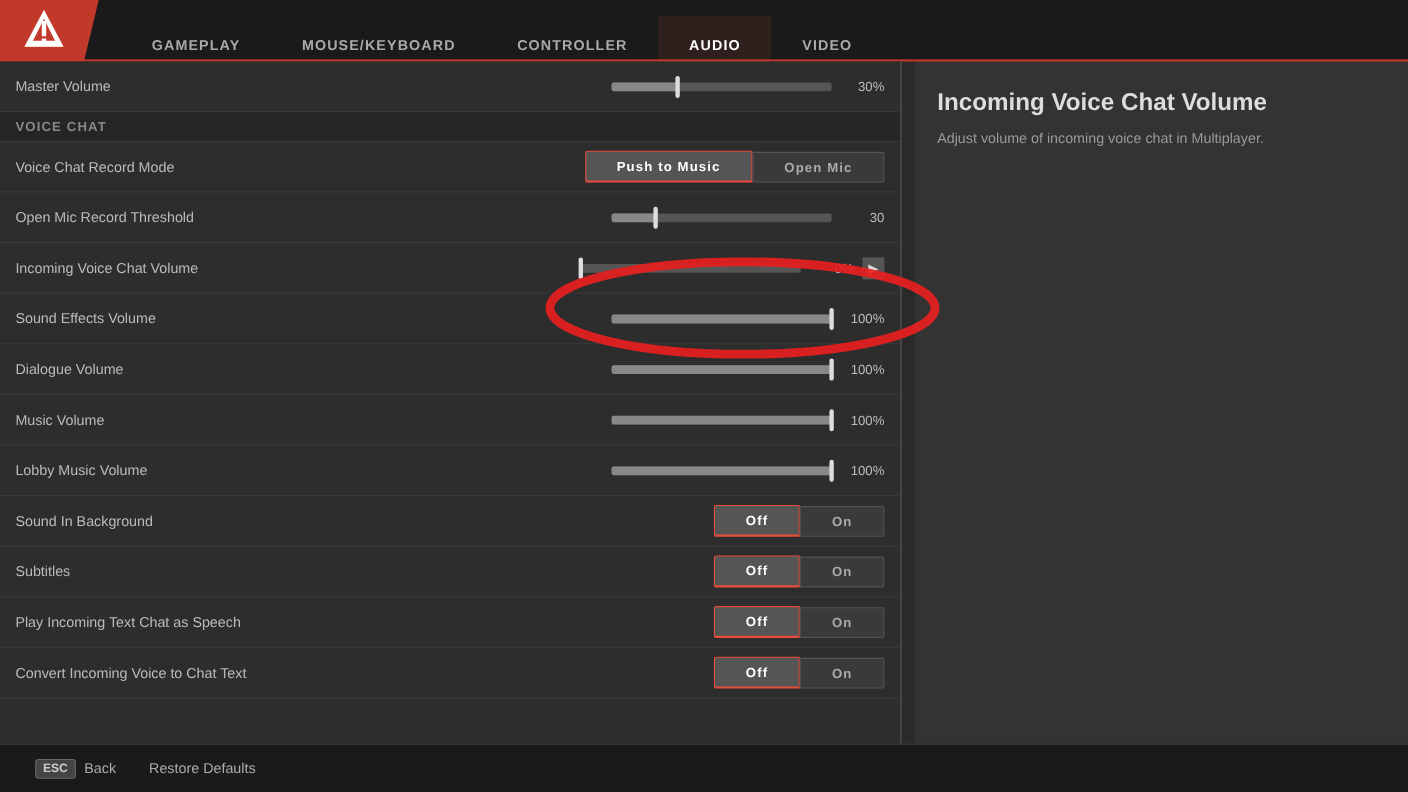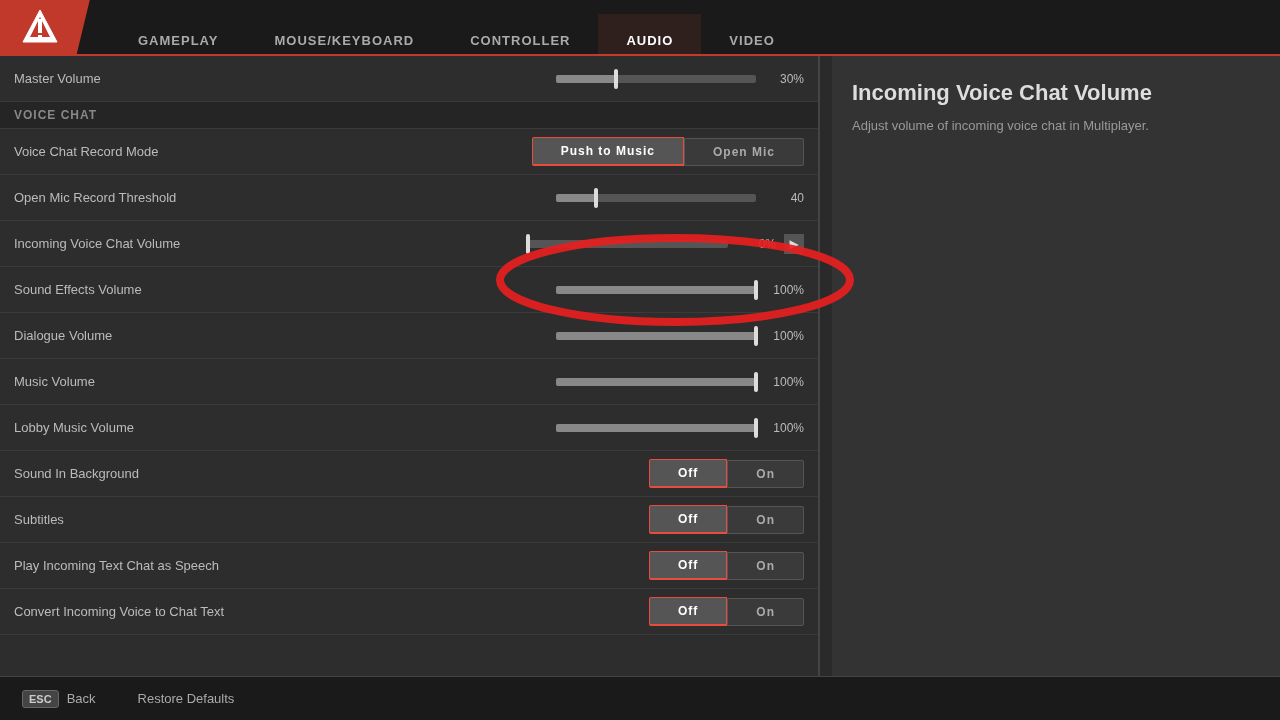--- a/index.html
+++ b/index.html
@@ -204,22 +204,22 @@
       color: #999;
       line-height: 1.5;
     }
 
     
     .footer {
       height: 44px;
       background: #1a1a1a;
       display: flex;
       align-items: center;
-      padding: 0 22px;
-      gap: 42px;
+      padding: 0 32px;
+      gap: 30px;
       border-top: 1px solid #444;
     }
     .footer-btn {
       display: flex;
       align-items: center;
       gap: 8px;
       font-size: 13px;
       color: #aaa;
       cursor: pointer;
     }
@@ -295,21 +295,21 @@
       </div>
     </div>
 
     <div class="setting-row">
       <span class="setting-label">Open Mic Record Threshold</span>
       <div class="setting-control slider-container">
         <div class="slider-track">
           <div class="slider-fill" style="width:20%"></div>
           <div class="slider-thumb" style="left: calc(20% - 2px)"></div>
         </div>
-        <span class="slider-value">40</span>
+        <span class="slider-value">30</span>
       </div>
     </div>
 
     <div class="setting-row highlight-row">
       <span class="setting-label">Incoming Voice Chat Volume</span>
       <div class="setting-control slider-container">
         <div class="slider-track">
           <div class="slider-fill" style="width:0%"></div>
           <div class="slider-thumb" style="left: calc(0% - 2px)"></div>
         </div>

